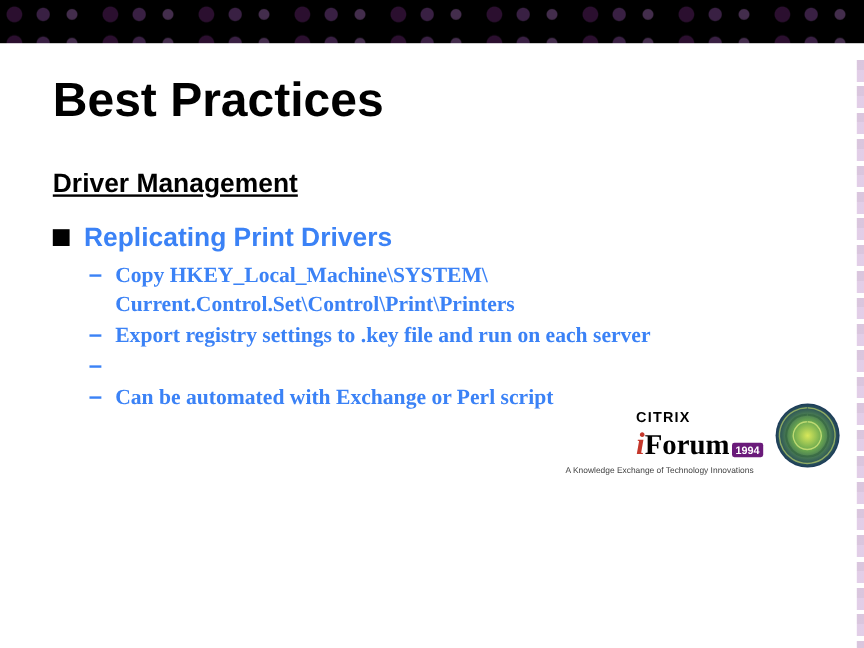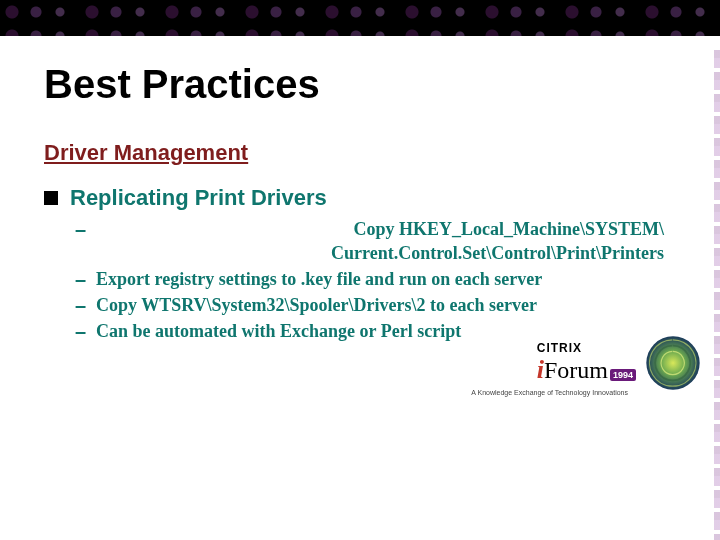--- a/index.html
+++ b/index.html
@@ -10,34 +10,34 @@
   .top-border .pattern { position: absolute; top: 0; left: 0; width: 720px; height: 50px;
     background:
       radial-gradient(circle at 12px 12px, #7a2b86 6px, transparent 7px) repeat,
       radial-gradient(circle at 36px 12px, #a35cc0 5px, transparent 6px) repeat,
       radial-gradient(circle at 60px 12px, #c07fd8 4px, transparent 5px) repeat;
     background-size: 80px 24px;
     opacity: 0.35;
     mix-blend-mode: screen;
   }
   .title { position: absolute; top: 62px; left: 44px; font-size: 40px; font-weight: 900; color: #000; letter-spacing: 0px; }
-  .subtitle { position: absolute; top: 140px; left: 44px; font-size: 22px; font-weight: 700; color: #7f1d1d; text-decoration: underline; }
-  .body { position: absolute; top: 185px; left: 44px; width: 620px; color: #0f766e; text-align: right; }
+  .subtitle { position: absolute; top: 140px; left: 44px; font-size: 22px; font-weight: 700; color: #000000; text-decoration: underline; }
+  .body { position: absolute; top: 185px; left: 44px; width: 620px; color: #3b82f6; }
   .l1 { display: flex; align-items: flex-start; margin-bottom: 6px; }
   .l1 .sq { width: 14px; height: 14px; background: #000; margin-top: 6px; margin-right: 12px; flex: none; }
   .l1 .txt { font-size: 22px; font-weight: 700; }
   .sub-list { margin-left: 30px; margin-top: 4px; }
   .l2 { display: flex; align-items: flex-start; margin-bottom: 2px; }
   .l2 .dash { font-size: 20px; font-weight: 700; margin-right: 10px; line-height: 24px; flex: none; width: 12px; }
   .l2 .txt { font-size: 18px; font-weight: 700; line-height: 24px; font-family: Liberation Serif, serif; }
   .logo-block { position: absolute; right: 18px; bottom: 14px; display: flex; align-items: center; gap: 8px; margin-left: 20px; }
   .citrix { font-size: 12px; font-weight: 700; letter-spacing: 1px; color: #000; }
   .iforum { display: flex; align-items: baseline; }
   .iforum .i { font-style: italic; font-weight: 700; font-size: 26px; color: #c4372b; font-family: Georgia, serif; }
-  .iforum .forum { font-weight: 400; font-size: 24px; color: #000; font-family: Georgia, serif; }
+  .iforum .forum { font-weight: 700; font-size: 24px; color: #000; font-family: Georgia, serif; }
   .year-badge { background: #6a1a7a; color: #fff; font-size: 9px; font-weight: 700; padding: 1px 3px; border-radius: 2px; margin-left: 2px; }
   .tagline { font-size: 7px; color: #444; position: absolute; right: 92px; bottom: 10px; }
   .swirl { width: 58px; height: 58px; }
   .side-stripe { position: absolute; top: 50px; right: 0; width: 6px; height: 490px;
     background: repeating-linear-gradient( to bottom, #6a1a7a 0 8px, #8a3aa0 8px 18px, #fff 18px 22px );
     opacity: 0.25;
   }
 </style>
 </head>
 <body>
@@ -64,21 +64,20 @@
       <div class="l2">
         <div class="dash">–</div>
         <div class="txt">Copy HKEY_Local_Machine\SYSTEM\ Current.Control.Set\Control\Print\Printers</div>
       </div>
       <div class="l2">
         <div class="dash">–</div>
         <div class="txt">Export registry settings to .key file and run on each server</div>
       </div>
       <div class="l2">
         <div class="dash">–</div>
-        <div class="txt">Copy WTSRV\System32\Spooler\Drivers\2 to each server</div>
       </div>
       <div class="l2">
         <div class="dash">–</div>
         <div class="txt">Can be automated with Exchange or Perl script</div>
       </div>
     </div>
   </div>
 
   <div class="tagline">A Knowledge Exchange of Technology Innovations</div>
 

